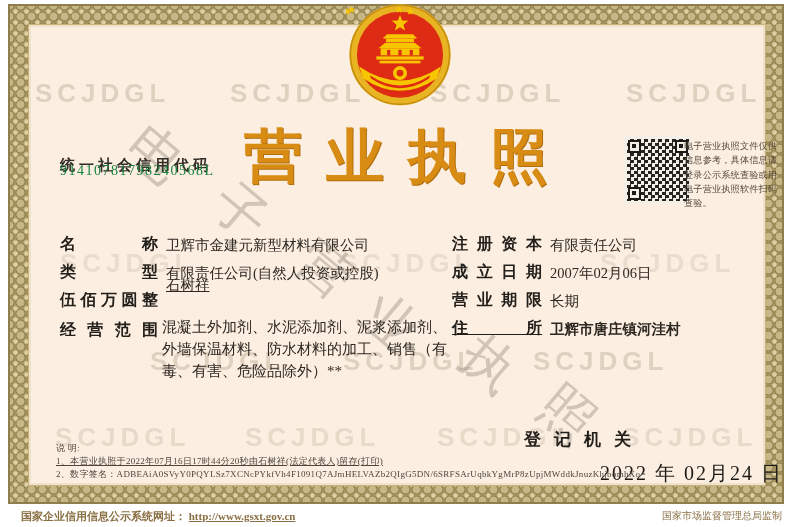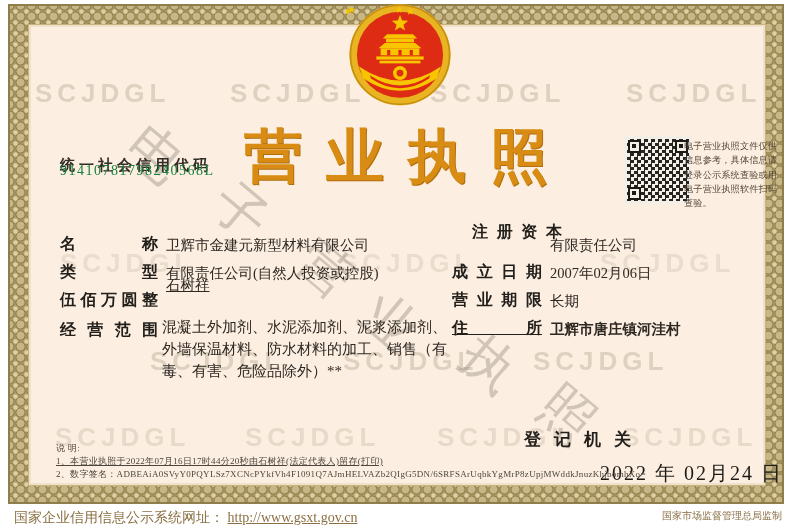--- a/index.html
+++ b/index.html
@@ -129,21 +129,21 @@
   }
 
   
   .note{position:absolute;font-size:9px;color:#4c463e;letter-spacing:0.3px;white-space:nowrap;}
   .note-head{left:56px;top:442px;}
   .note-1{left:56px;top:455px;text-decoration:underline;}
   .note-2{left:56px;top:468px;}
 
   
   .footer-left{
-    position:absolute;left:14px;top:509px;font-size:14px;color:#8a6f42;white-space:nowrap;
+    position:absolute;left:21px;top:509px;font-size:11px;color:#8a6f42;white-space:nowrap;font-weight:bold;
   }
   .footer-left .url{text-decoration:underline;}
   .footer-right{
     position:absolute;right:18px;top:509px;font-size:10px;color:#8a6f42;white-space:nowrap;
   }
 </style>
 </head>
 <body>
 
 <div class="page">
@@ -216,21 +216,21 @@
 
     <div class="f-label l" style="top:262px;">类型</div>
     <div class="f-value l" style="top:264px;">有限责任公司(自然人投资或控股)</div>
 
     <div class="f-label l" style="top:290px;">伍佰万圆整</div>
     <div class="f-value l" style="top:276px;text-decoration:underline;">石树祥</div>
 
     <div class="f-label l" style="top:320px;">经营范围</div>
     <div class="scope-value">混凝土外加剂、水泥添加剂、泥浆添加剂、外墙保温材料、防水材料的加工、销售（有毒、有害、危险品除外）**</div>
 
-    <div class="f-label r" style="top:222px;margin-left:20px;">注册资本</div>
+    <div class="f-label r" style="top:234px;">注册资本</div>
     <div class="f-value r" style="top:236px;">有限责任公司</div>
 
     <div class="f-label r" style="top:262px;">成立日期</div>
     <div class="f-value r" style="top:264px;">2007年02月06日</div>
 
     <div class="f-label r" style="top:290px;">营业期限</div>
     <div class="f-value r" style="top:292px;">长期</div>
 
     <div class="f-label r" style="top:318px;text-decoration:underline;">住所</div>
     <div class="f-value r" style="top:320px;font-weight:bold;">卫辉市唐庄镇河洼村</div>

